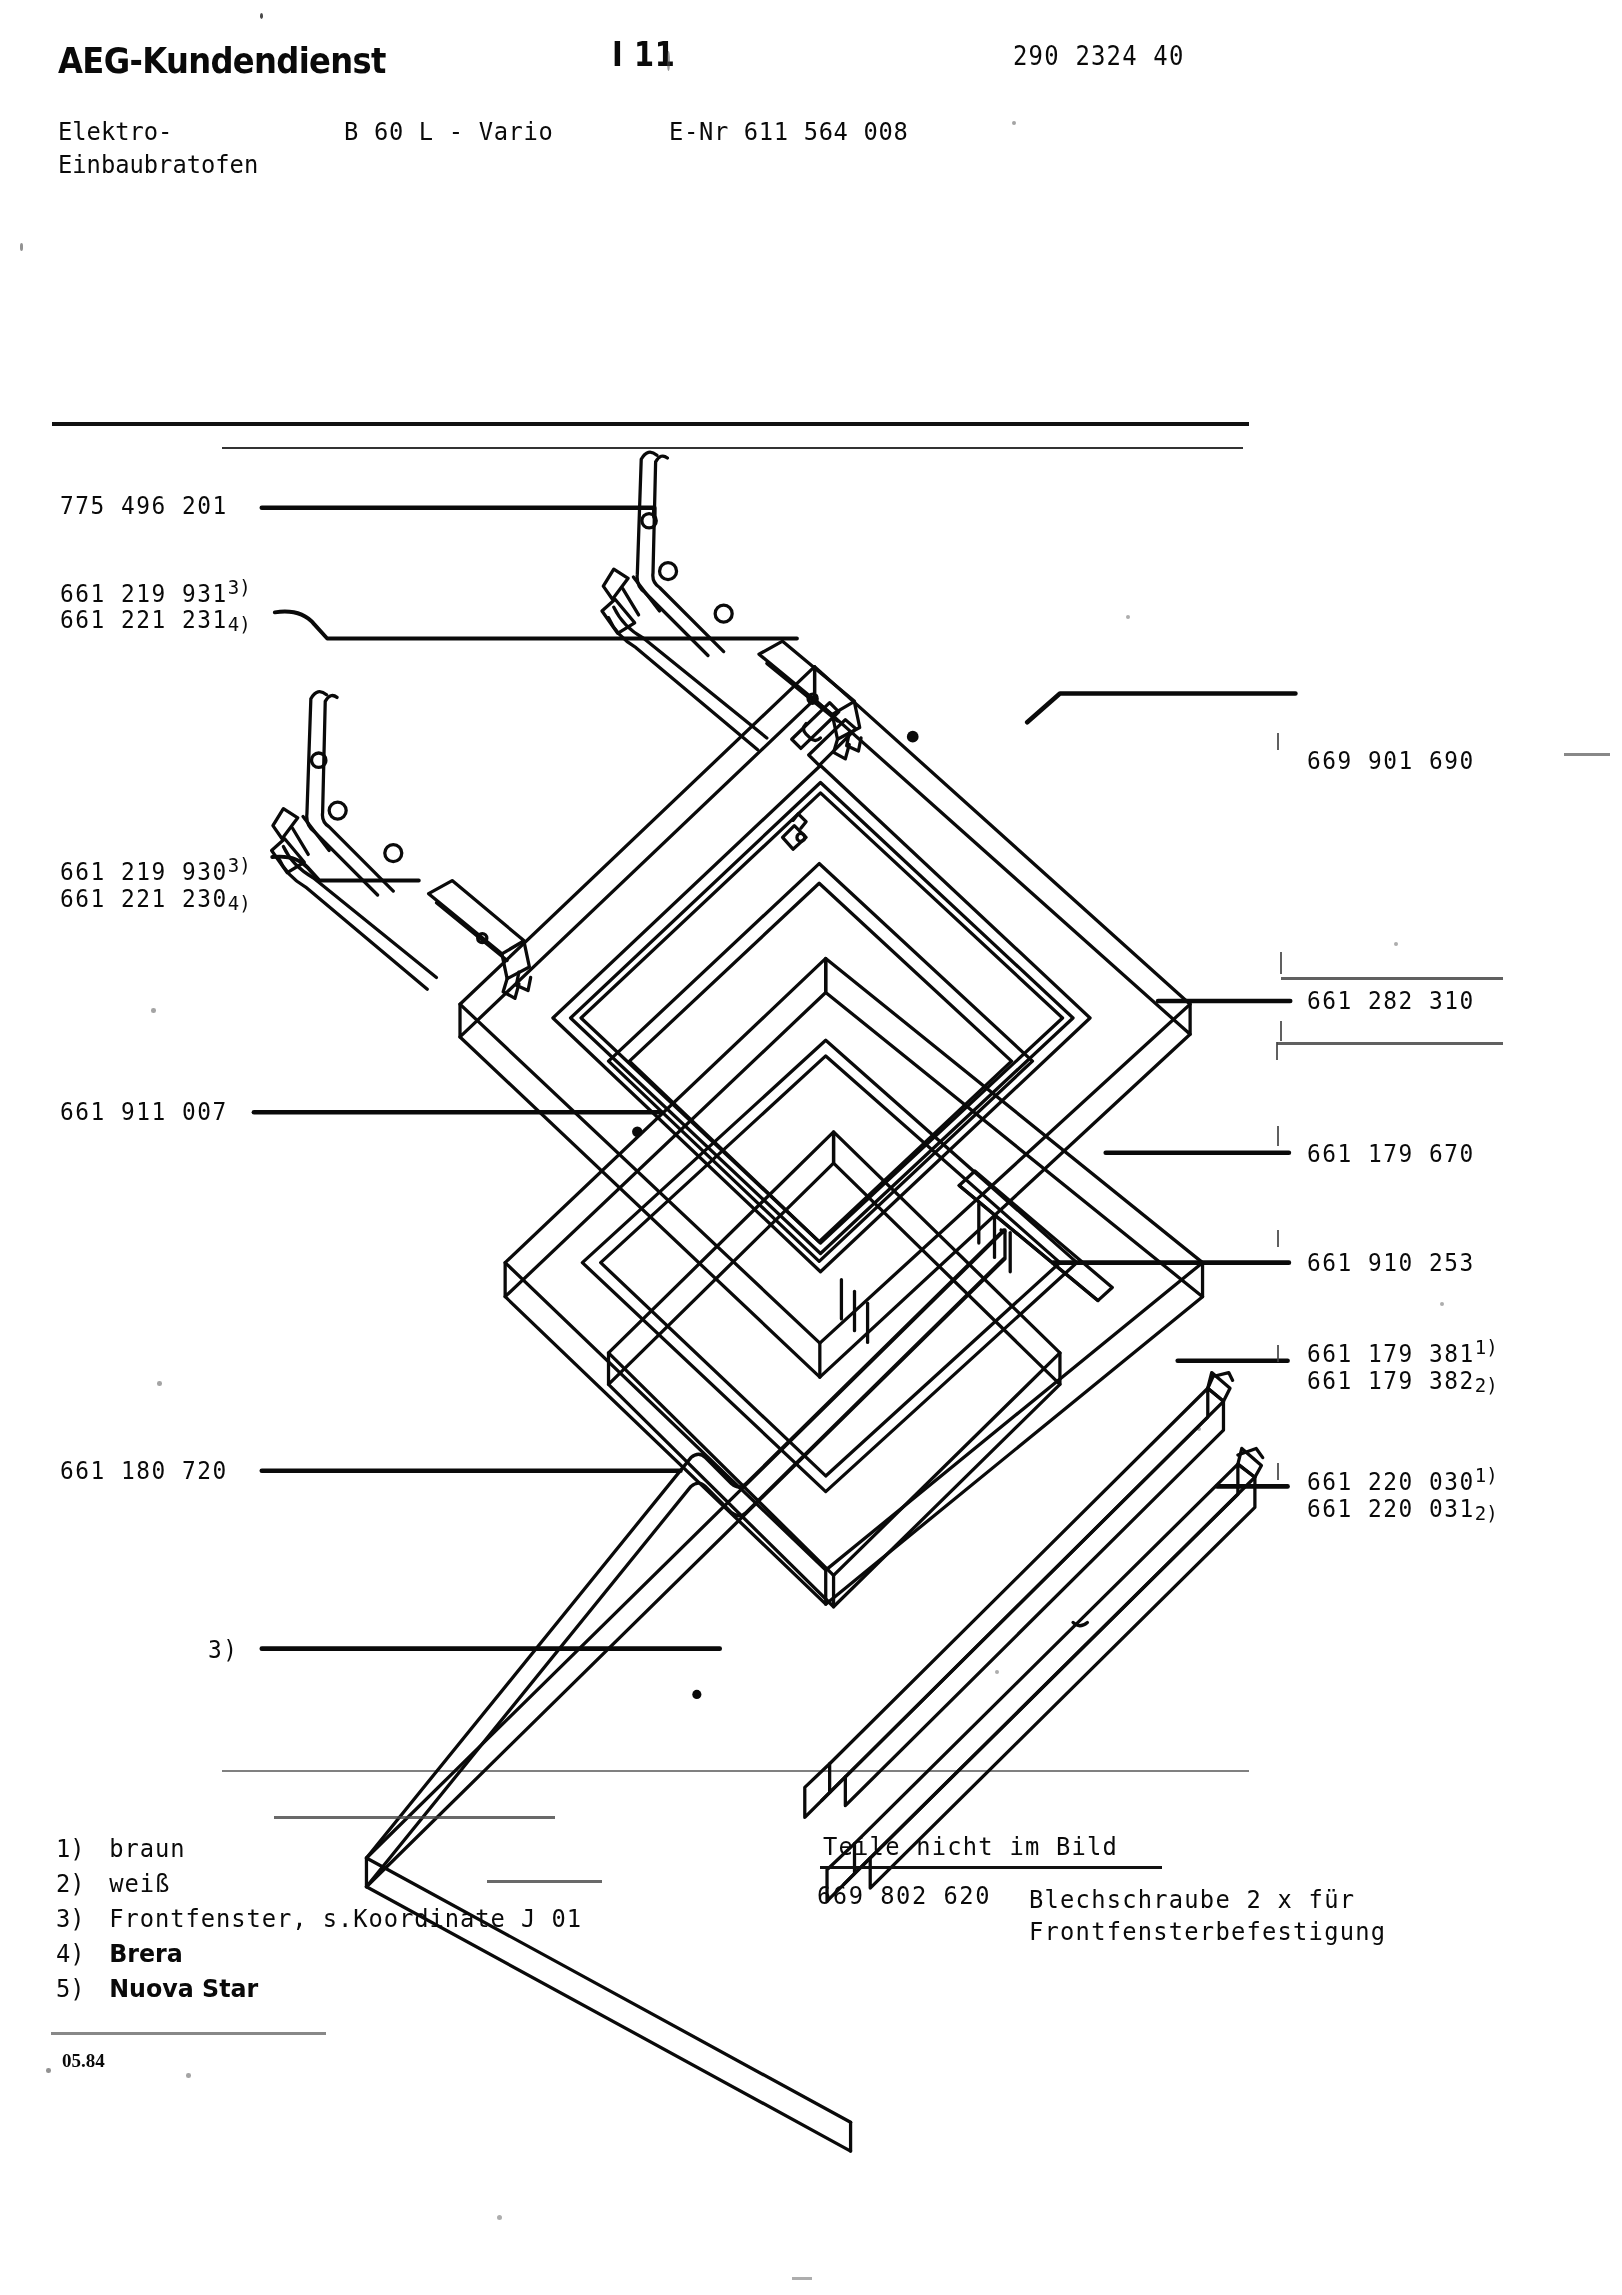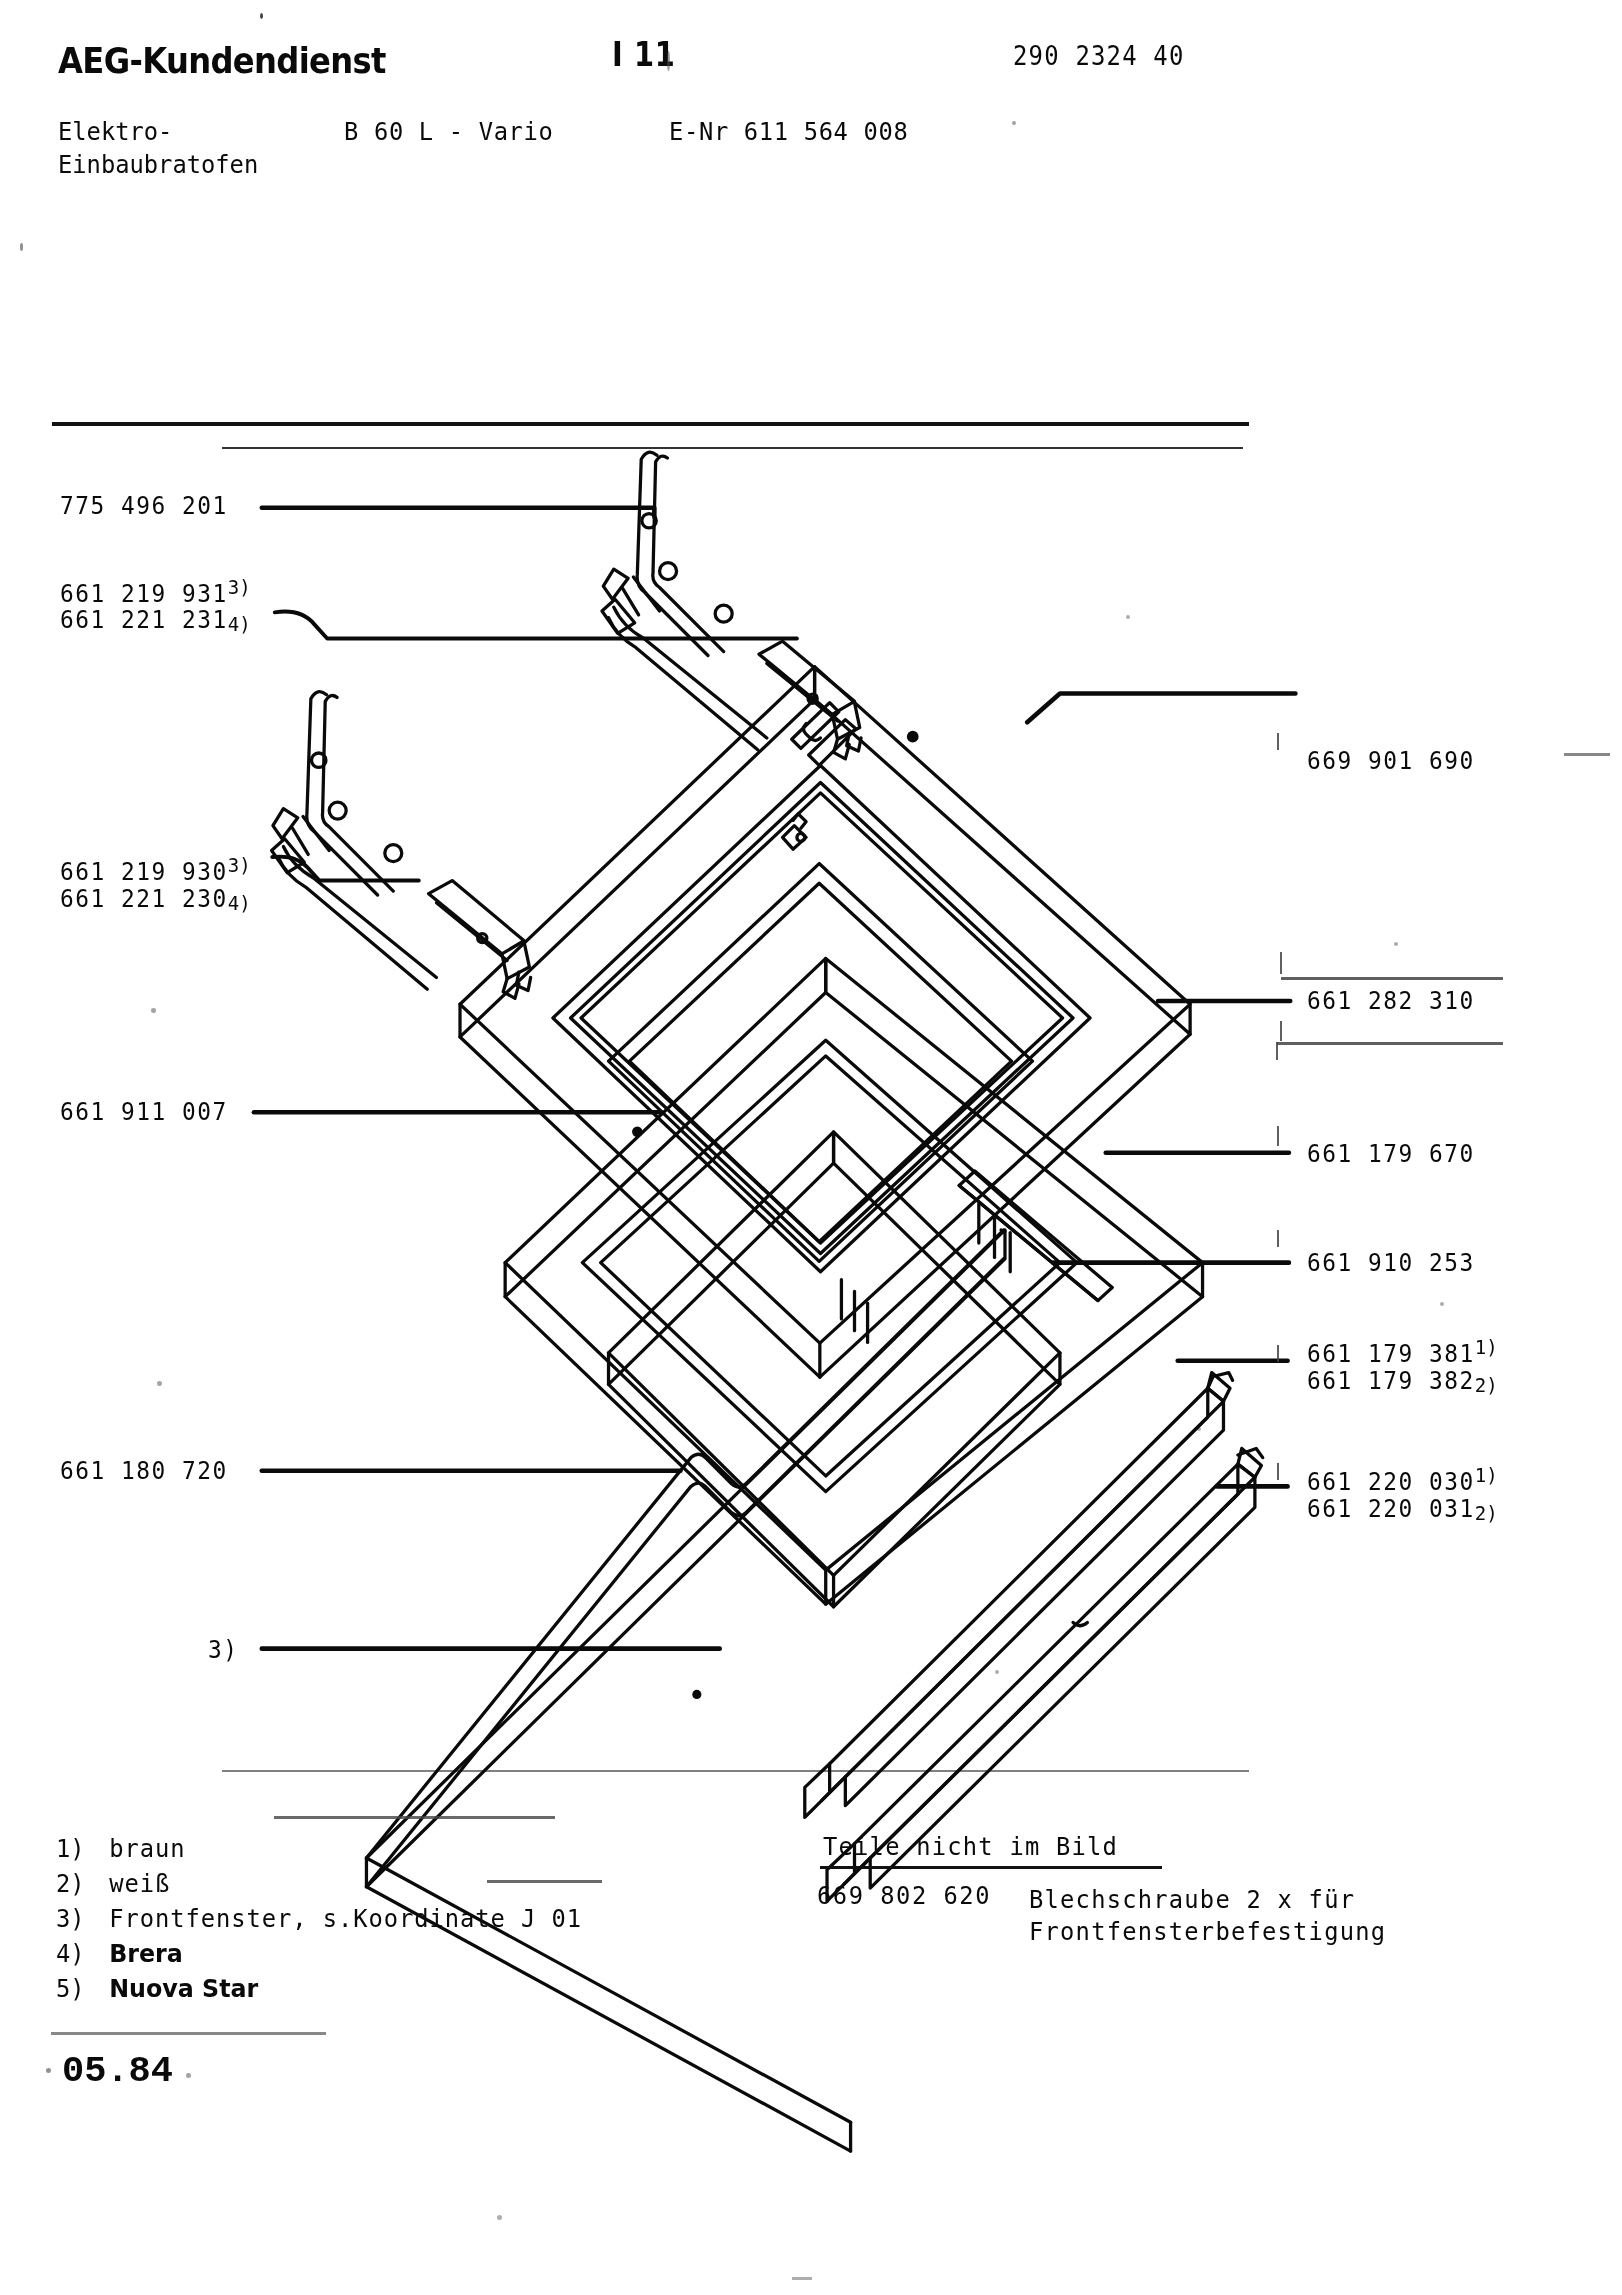--- a/index.html
+++ b/index.html
@@ -265,23 +265,23 @@
     letter-spacing: 1.3px;
     white-space: nowrap;
     transform: scaleX(0.95);
     transform-origin: left top;
   }
 
   .datestamp {
     position: absolute;
     left: 62px;
     top: 2050px;
-    font-family: Liberation Mono, monospace;
+    font-family: Liberation Serif, serif;
     font-weight: bold;
-    font-size: 37px;
+    font-size: 19px;
     letter-spacing: 0px;
     white-space: nowrap;
   }
 
   
   .speck { position: absolute; background: #4a4a4a; border-radius: 50%; }
 
   
   #drawing {
     position: absolute;

